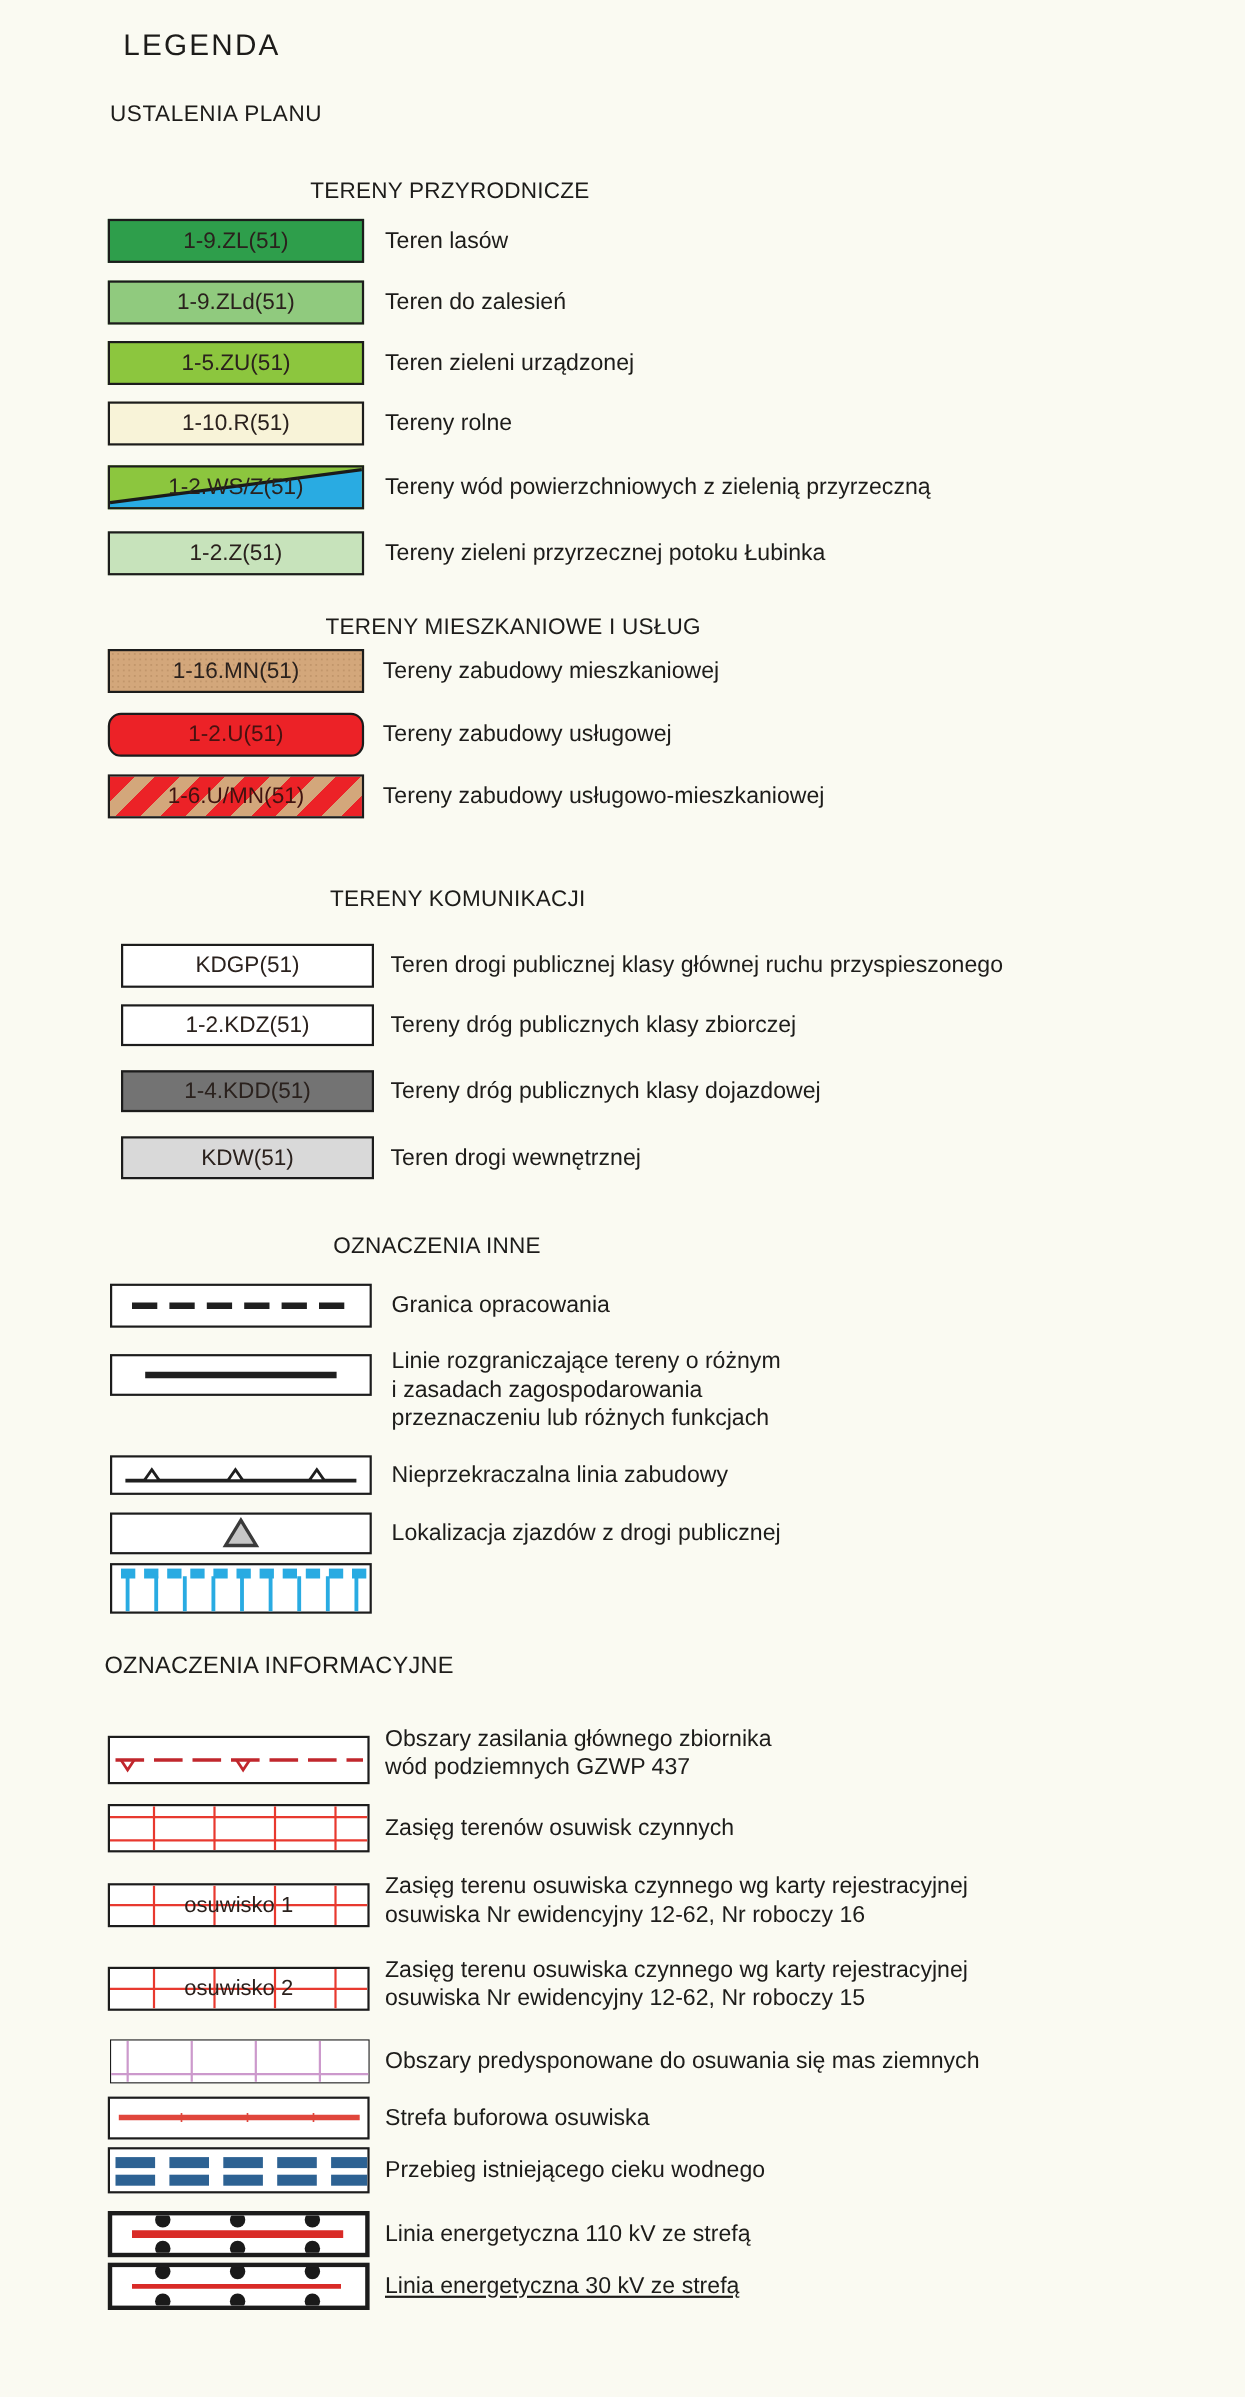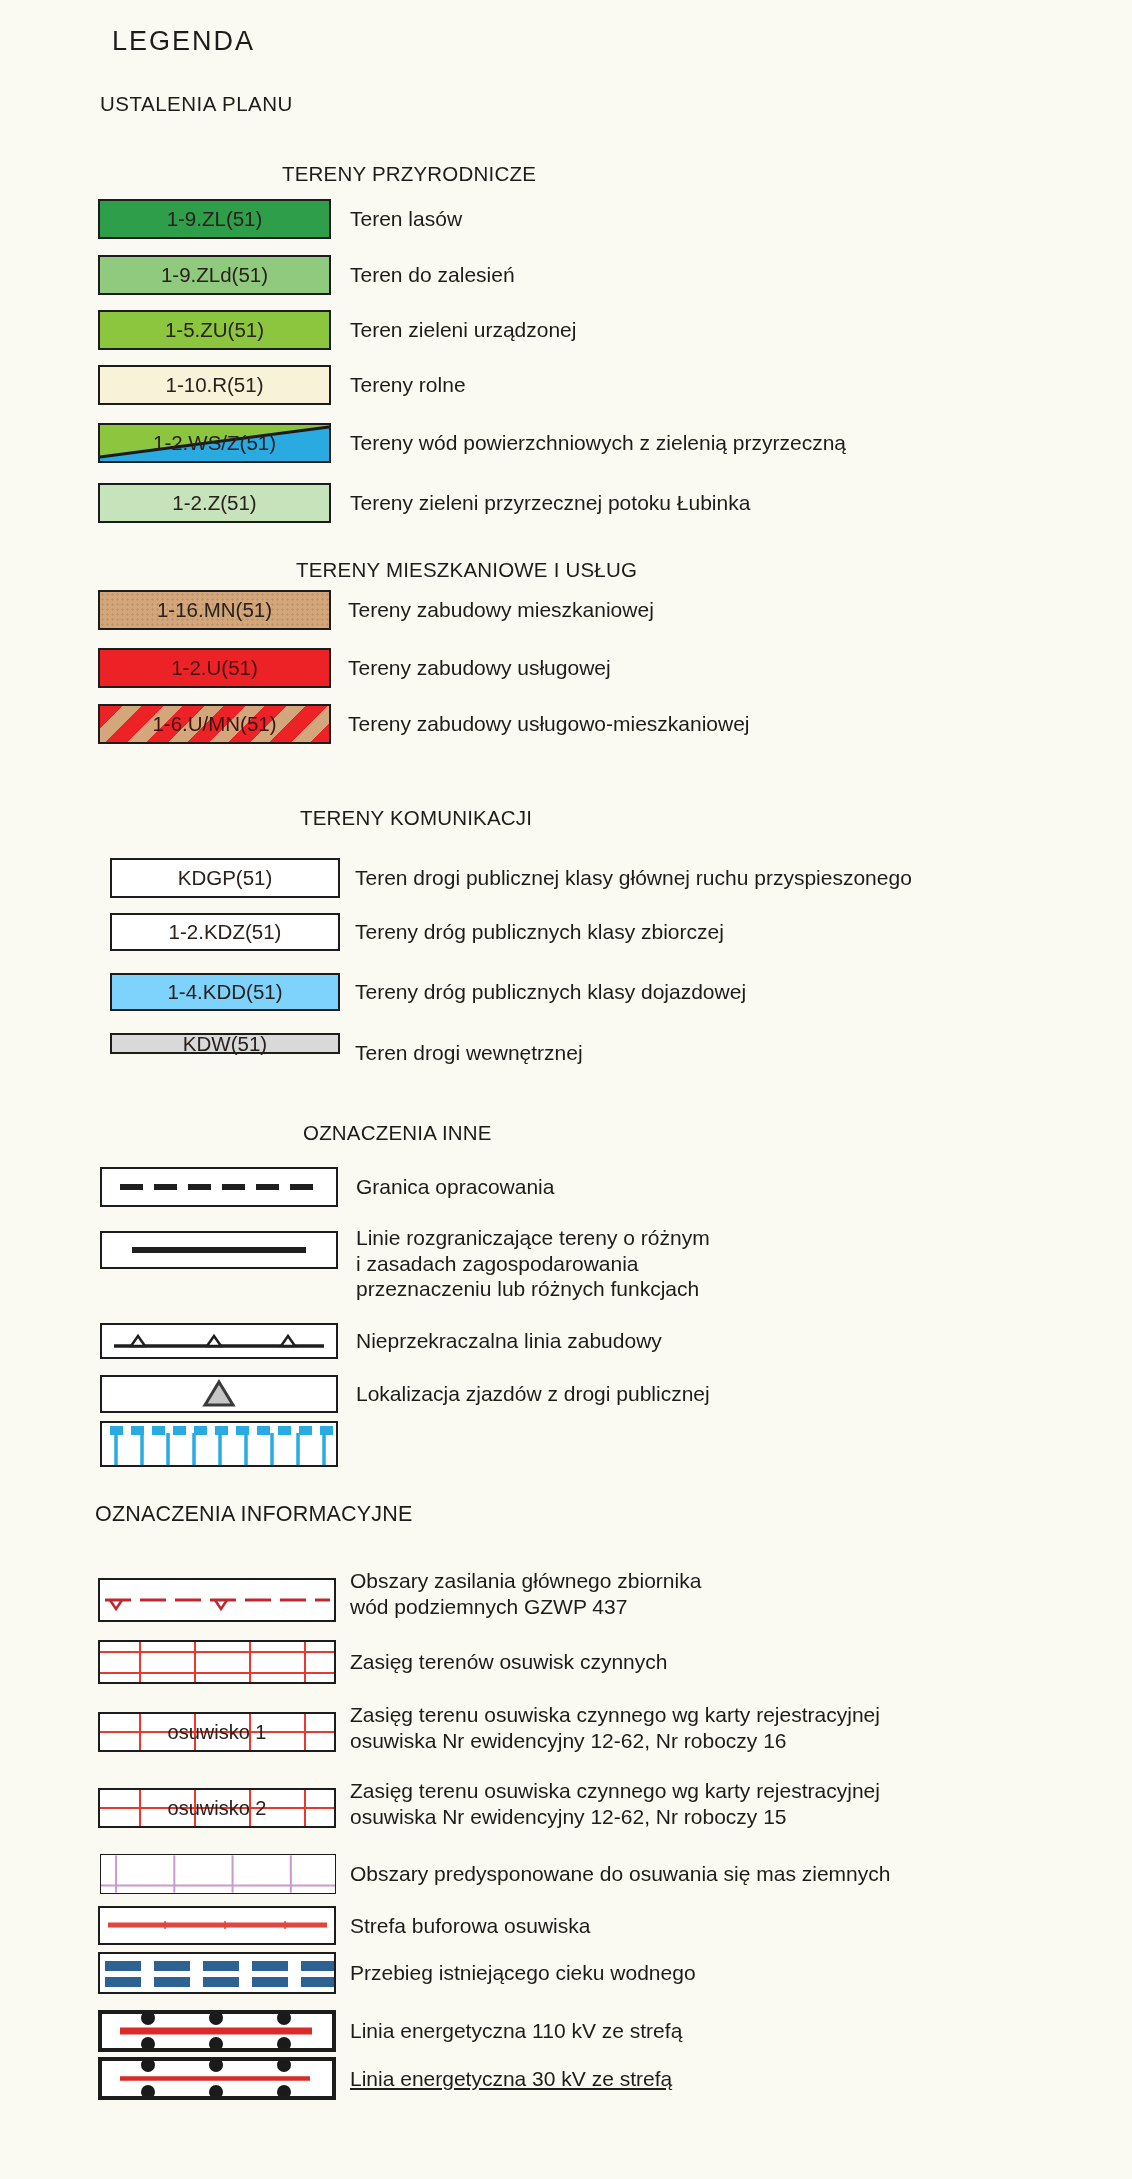--- a/index.html
+++ b/index.html
@@ -95,21 +95,21 @@
 <div class="abs sec-header" style="left:296px;top:558px;">TERENY MIESZKANIOWE I USŁUG</div>
 
 <div class="row" style="top:590px;height:40px;">
   <div class="box mn-texture" style="left: 98px; width: 233px; height: 40px; background-color: rgb(211, 167, 123);">
     <div class="swlabel">1-16.MN(51)</div>
   </div>
   <div class="desc" style="left:348px;">Tereny zabudowy mieszkaniowej</div>
 </div>
 
 <div class="row" style="top:648px;height:40px;">
-  <div class="box" style="left: 98px; width: 233px; height: 40px; background: rgb(236, 34, 39);">
+  <div class="box" style="left: 98px; width: 233px; height: 40px; background: rgb(236, 34, 39); border-radius: 12px;">
     <div class="swlabel" style="color:#471210;">1-2.U(51)</div>
   </div>
   <div class="desc" style="left:348px;">Tereny zabudowy usługowej</div>
 </div>
 
 <div class="row" style="top:704px;height:40px;">
   <div class="box stripes-umn" style="left: 98px; width: 233px; height: 40px; --stripe-a: #ec2227; --stripe-b: #d3a77b;">
     <div class="swlabel" style="color:#401310;">1-6.U/MN(51)</div>
   </div>
   <div class="desc" style="left:348px;">Tereny zabudowy usługowo-mieszkaniowej</div>
@@ -125,28 +125,28 @@
 </div>
 
 <div class="row" style="top:913px;height:38px;">
   <div class="box" style="left: 110px; width: 230px; height: 38px; background: rgb(255, 255, 255);">
     <div class="swlabel">1-2.KDZ(51)</div>
   </div>
   <div class="desc" style="left:355px;">Tereny dróg publicznych klasy zbiorczej</div>
 </div>
 
 <div class="row" style="top:973px;height:38px;">
-  <div class="box" style="left: 110px; width: 230px; height: 38px; background: #7dd3fc;">
+  <div class="box" style="left: 110px; width: 230px; height: 38px; background: #737373;">
     <div class="swlabel">1-4.KDD(51)</div>
   </div>
   <div class="desc" style="left:355px;">Tereny dróg publicznych klasy dojazdowej</div>
 </div>
 
 <div class="row" style="top:1033px;height:39px;">
-  <div class="box" style="left: 110px; width: 230px; height: 21px; background: rgb(217, 217, 217);">
+  <div class="box" style="left: 110px; width: 230px; height: 39px; background: rgb(217, 217, 217);">
     <div class="swlabel">KDW(51)</div>
   </div>
   <div class="desc" style="left:355px;">Teren drogi  wewnętrznej</div>
 </div>
 
 <div class="abs sec-header" style="left:303px;top:1121px;">OZNACZENIA INNE</div>
 
 <div class="row" style="top:1167px;height:40px;">
   <div class="box" style="left:100px;width:238px;height:40px;">
     <svg viewBox="0 0 234 36" style="color: rgb(31, 31, 31);">

